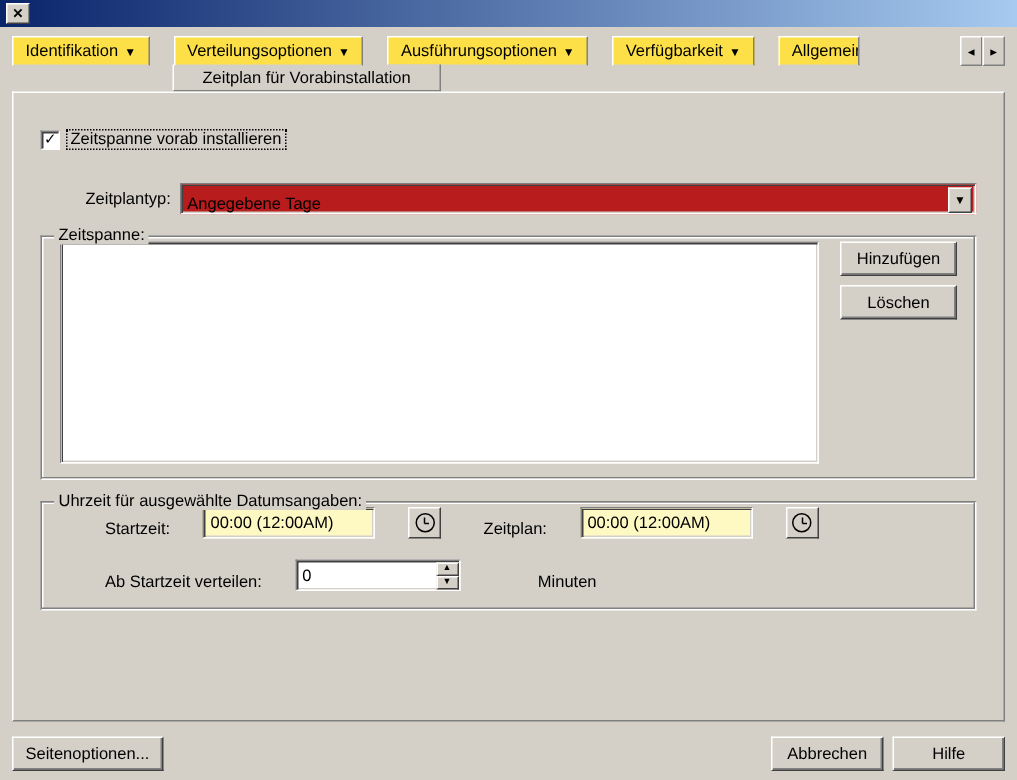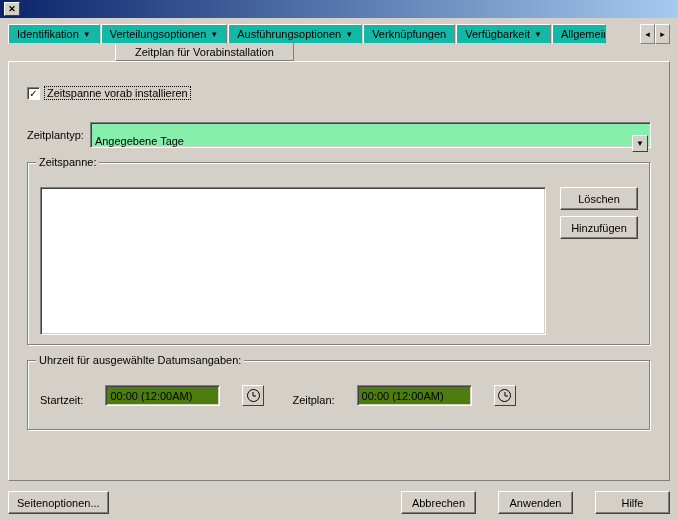--- a/index.html
+++ b/index.html
@@ -43,25 +43,25 @@
   display: flex;
   flex-direction: column;
 }
 .tabrow {
   display: flex;
   align-items: flex-start;
   height: 38px;
   position: relative;
 }
 .tab {
-  background: #14b8a6;
+  background: #fde047;
   border: 1px solid;
   border-color: #fff #808080 #d4d0c8 #fff;
   padding: 3px 8px 3px 8px;
-  margin-right: 1px;
+  margin-right: 16px;
   display: flex;
   align-items: center;
   gap: 4px;
   cursor: pointer;
   height: 20px;
   white-space: nowrap;
 }
 .tab.active {
   border-bottom-color: #d4d0c8;
   position: relative;
@@ -128,49 +128,49 @@
 .checkbox-label {
   border: 1px dotted #000;
   padding: 0 2px;
 }
 .field-row {
   display: flex;
   align-items: center;
   gap: 6px;
   margin-bottom: 14px;
 }
-.label { white-space: nowrap; }
+.label { white-space: nowrap; margin-left: 30px; }
 .dropdown {
   flex: 1;
-  background: #86efac;
+  background: #b91c1c;
   border: 1px solid;
   border-color: #808080 #fff #fff #808080;
   box-shadow: inset 1px 1px 0 #404040, inset -1px -1px 0 #d4d0c8;
   height: 21px;
   display: flex;
-  align-items: flex-start;
-  padding: 12px 2px;
+  align-items: flex-end;
+  padding: 0 2px;
   cursor: pointer;
 }
 .dropdown-text { flex: 1; padding-left: 2px; }
 .dropdown-btn {
   width: 16px; height: 17px;
   background: #d4d0c8;
   border: 1px solid;
   border-color: #fff #404040 #404040 #fff;
   display: flex;
   align-items: center;
   justify-content: center;
   font-size: 8px;
 }
 .groupbox {
   border: 1px solid;
   border-color: #808080 #fff #fff #808080;
   box-shadow: inset -1px -1px 0 #808080, inset 1px 1px 0 #fff;
-  padding: 24px 12px 10px 12px;
+  padding: 3px 12px 10px 12px;
   position: relative;
   margin-bottom: 14px;
 }
 .groupbox-title {
   position: absolute;
   top: -7px;
   left: 8px;
   background: #d4d0c8;
   padding: 0 3px;
 }
@@ -205,21 +205,21 @@
   justify-content: center;
   min-width: 78px;
 }
 .time-row {
   display: flex;
   align-items: flex-end;
   gap: 22px;
   margin-bottom: 14px;
 }
 .timefield {
-  background: #4d7c0f;
+  background: #fef9c3;
   border: 1px solid;
   border-color: #808080 #fff #fff #808080;
   box-shadow: inset 1px 1px 0 #404040, inset -1px -1px 0 #d4d0c8;
   height: 21px;
   padding: 0 4px;
   display: flex;
   align-items: center;
   width: 115px;
 }
 .iconbtn {
@@ -266,21 +266,21 @@
   border: 1px solid;
   border-color: #fff #404040 #404040 #fff;
   font-size: 6px;
   display: flex;
   align-items: center;
   justify-content: center;
   cursor: pointer;
 }
 .bottombar {
   display: flex;
-  gap: 22px;
+  gap: 6px;
   padding-top: 10px;
   align-items: center;
 }
 .bottombar .spacer { flex: 1; }
 .bottombar .btn { min-width: 75px; padding: 0; }
 .bottombar .btn.wide { min-width: 100px; padding: 0 8px; }
 </style>
 </head>
 <body>
 
@@ -297,23 +297,20 @@
     </div>
     <div class="tab active">
       <span>Verteilungsoptionen</span>
       <span class="arrow">▼</span>
     </div>
     <div class="tab">
       <span>Ausführungsoptionen</span>
       <span class="arrow">▼</span>
     </div>
     <div class="tab">
-      <span>Verknüpfungen</span>
-    </div>
-    <div class="tab">
       <span>Verfügbarkeit</span>
       <span class="arrow">▼</span>
     </div>
     <div class="tab" style="overflow:hidden;max-width:54px;">
       <span>Allgemein</span>
     </div>
     <div class="tabnav">
       <div class="tabnav-btn">◂</div>
       <div class="tabnav-btn">▸</div>
     </div>
@@ -338,24 +335,24 @@
         <div class="dropdown-btn">▼</div>
       </div>
     </div>
 
     <div class="groupbox">
       <span class="groupbox-title">Zeitspanne:</span>
       <div class="zeitspanne-inner">
         <div class="listbox"></div>
         <div class="sidebtns">
           <div class="btn">
-            <span>Löschen</span>
+            <span>Hinzufügen</span>
           </div>
           <div class="btn">
-            <span>Hinzufügen</span>
+            <span>Löschen</span>
           </div>
         </div>
       </div>
     </div>
 
     <div class="groupbox">
       <span class="groupbox-title">Uhrzeit für ausgewählte Datumsangaben:</span>
       <div class="time-row">
         <span class="label">Startzeit:</span>
         <div class="timefield">
@@ -365,33 +362,41 @@
           <div class="clock-icon"></div>
         </div>
         <span class="label" style="margin-left:6px;">Zeitplan:</span>
         <div class="timefield">
           <span>00:00 (12:00AM)</span>
         </div>
         <div class="iconbtn">
           <div class="clock-icon"></div>
         </div>
       </div>
+      <div class="time-row" style="margin-bottom:2px;">
+        <span class="label">Ab Startzeit verteilen:</span>
+        <div class="spinner">
+          <span class="spinner-text">0</span>
+          <div class="spinner-btns">
+            <div class="spin-btn">▲</div>
+            <div class="spin-btn">▼</div>
+          </div>
+        </div>
+        <span class="label">Minuten</span>
+      </div>
     </div>
 
   </div>
 
   <div class="bottombar">
     <div class="btn wide">
       <span>Seitenoptionen...</span>
     </div>
     <div class="spacer"></div>
     <div class="btn">
       <span>Abbrechen</span>
     </div>
     <div class="btn">
-      <span>Anwenden</span>
-    </div>
-    <div class="btn">
       <span>Hilfe</span>
     </div>
   </div>
 
 </div>
 
 </body></html>

